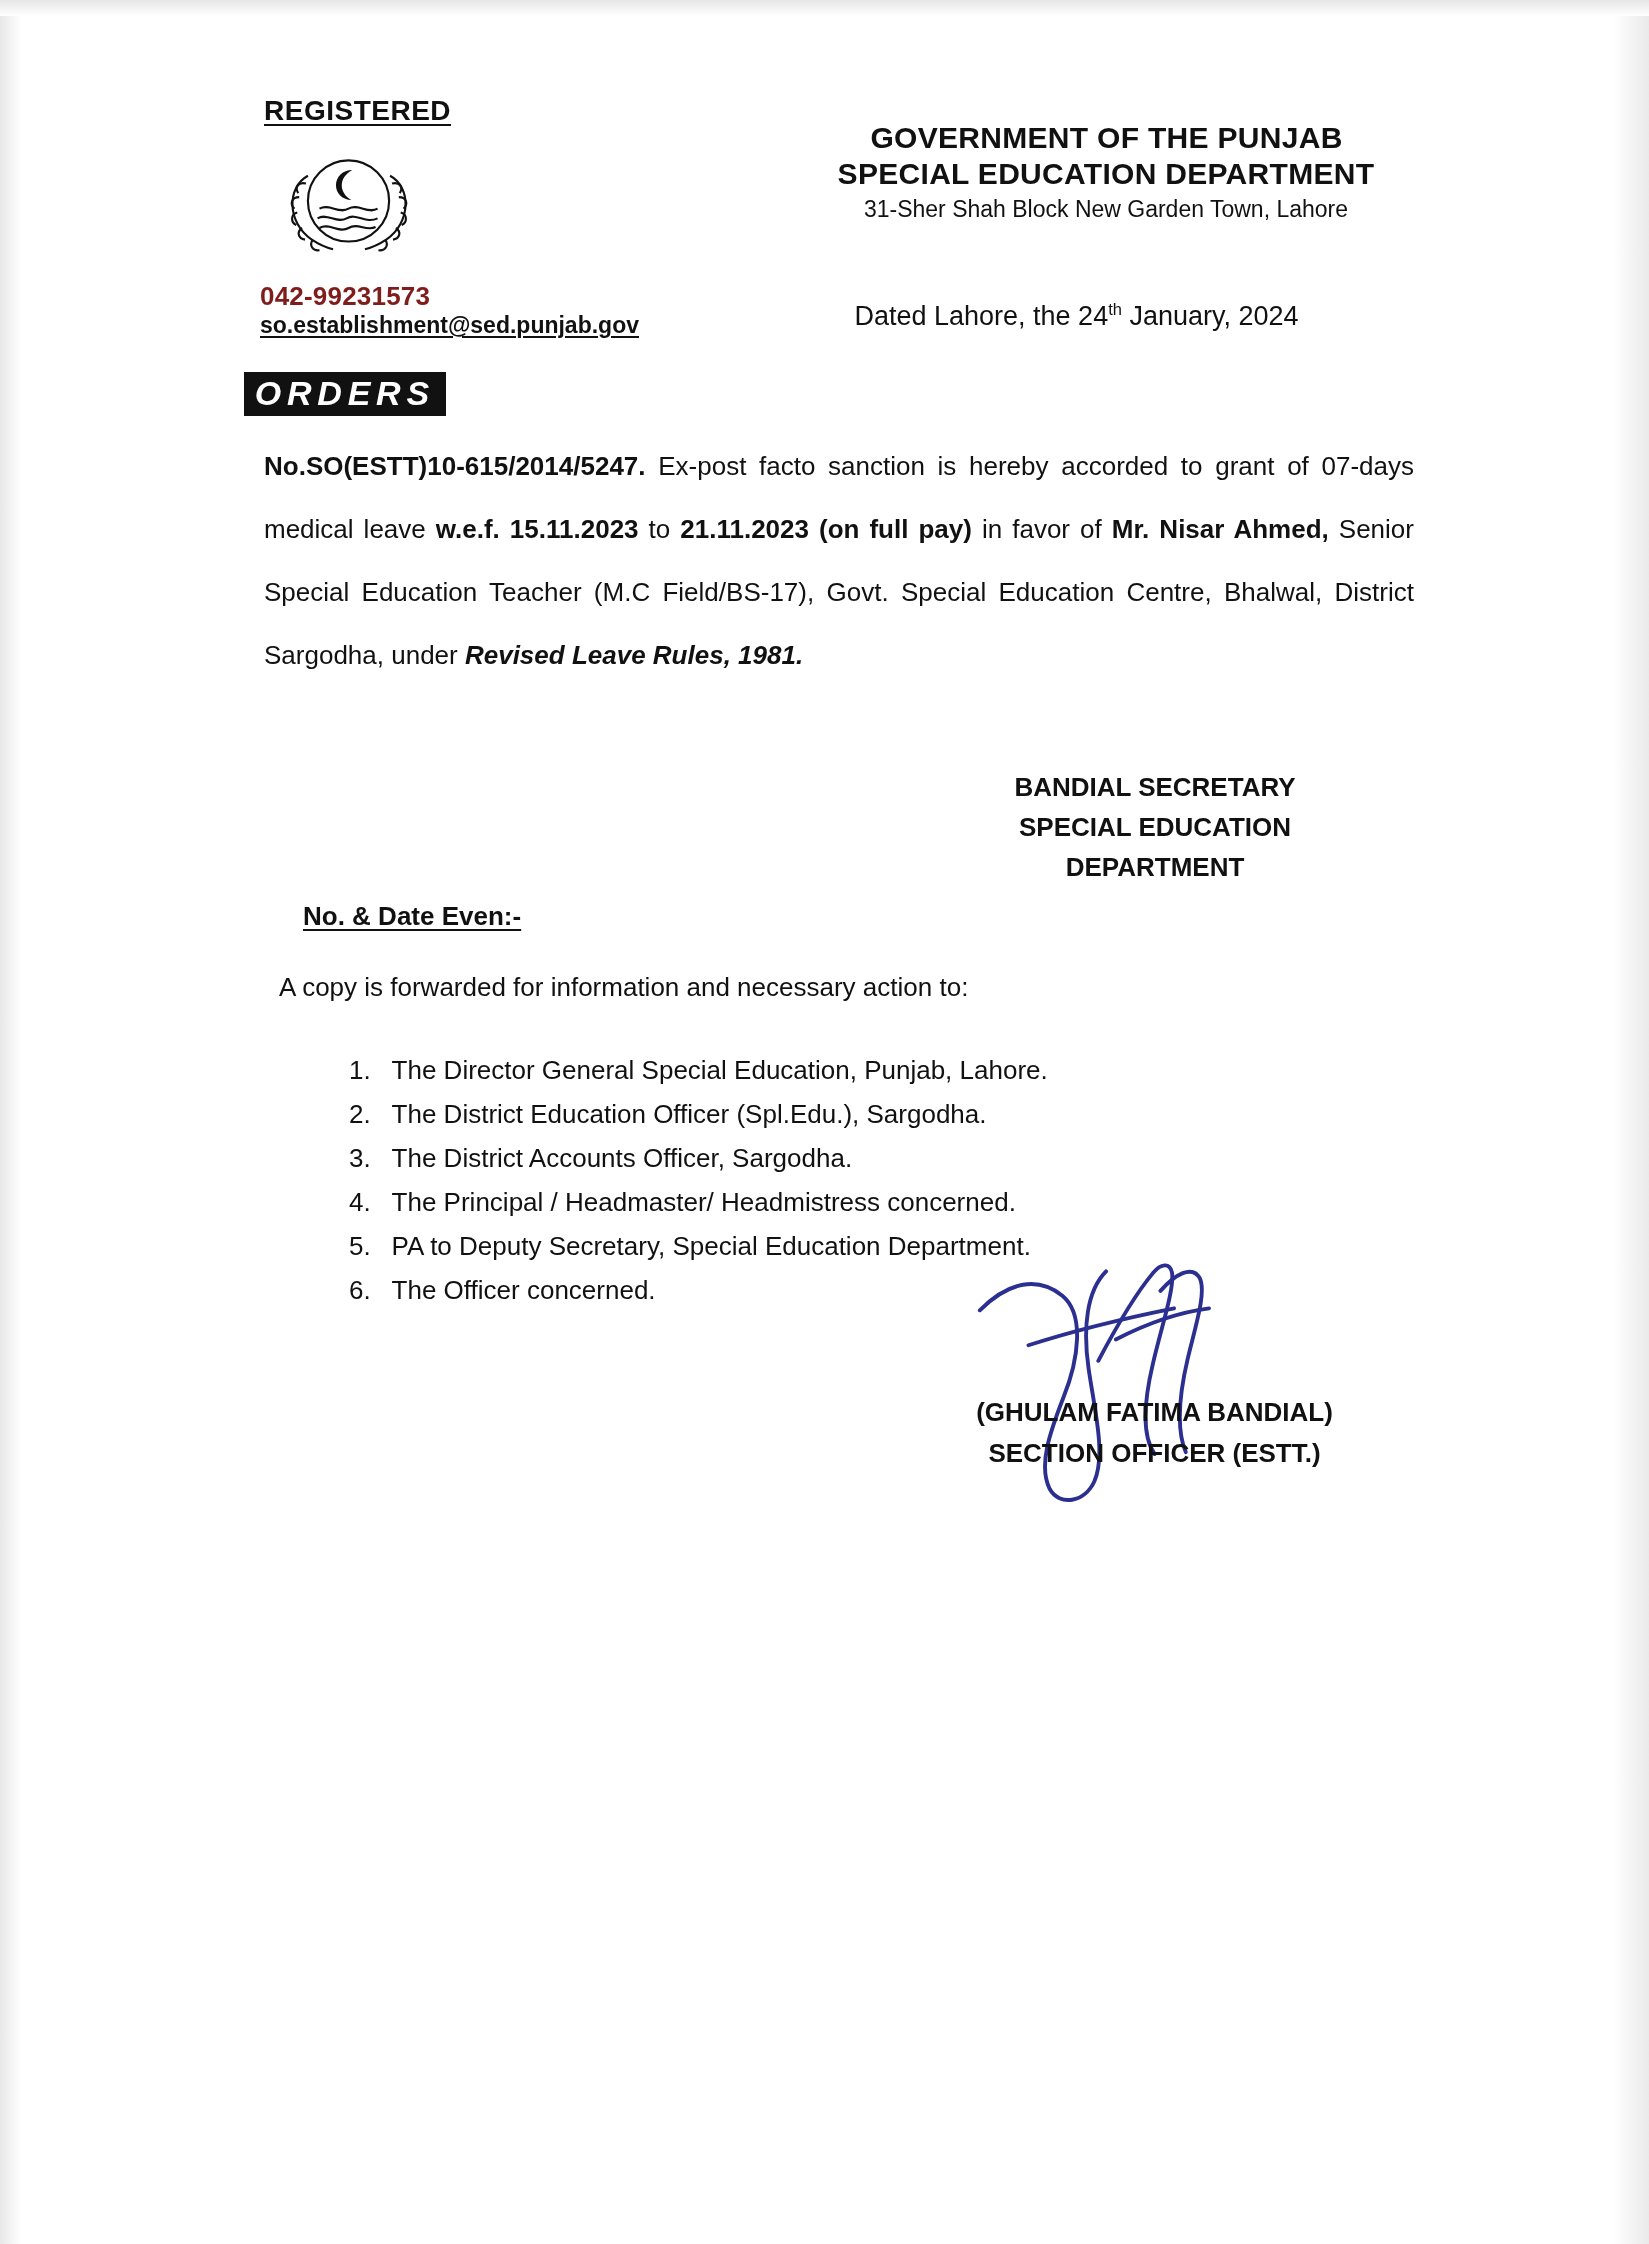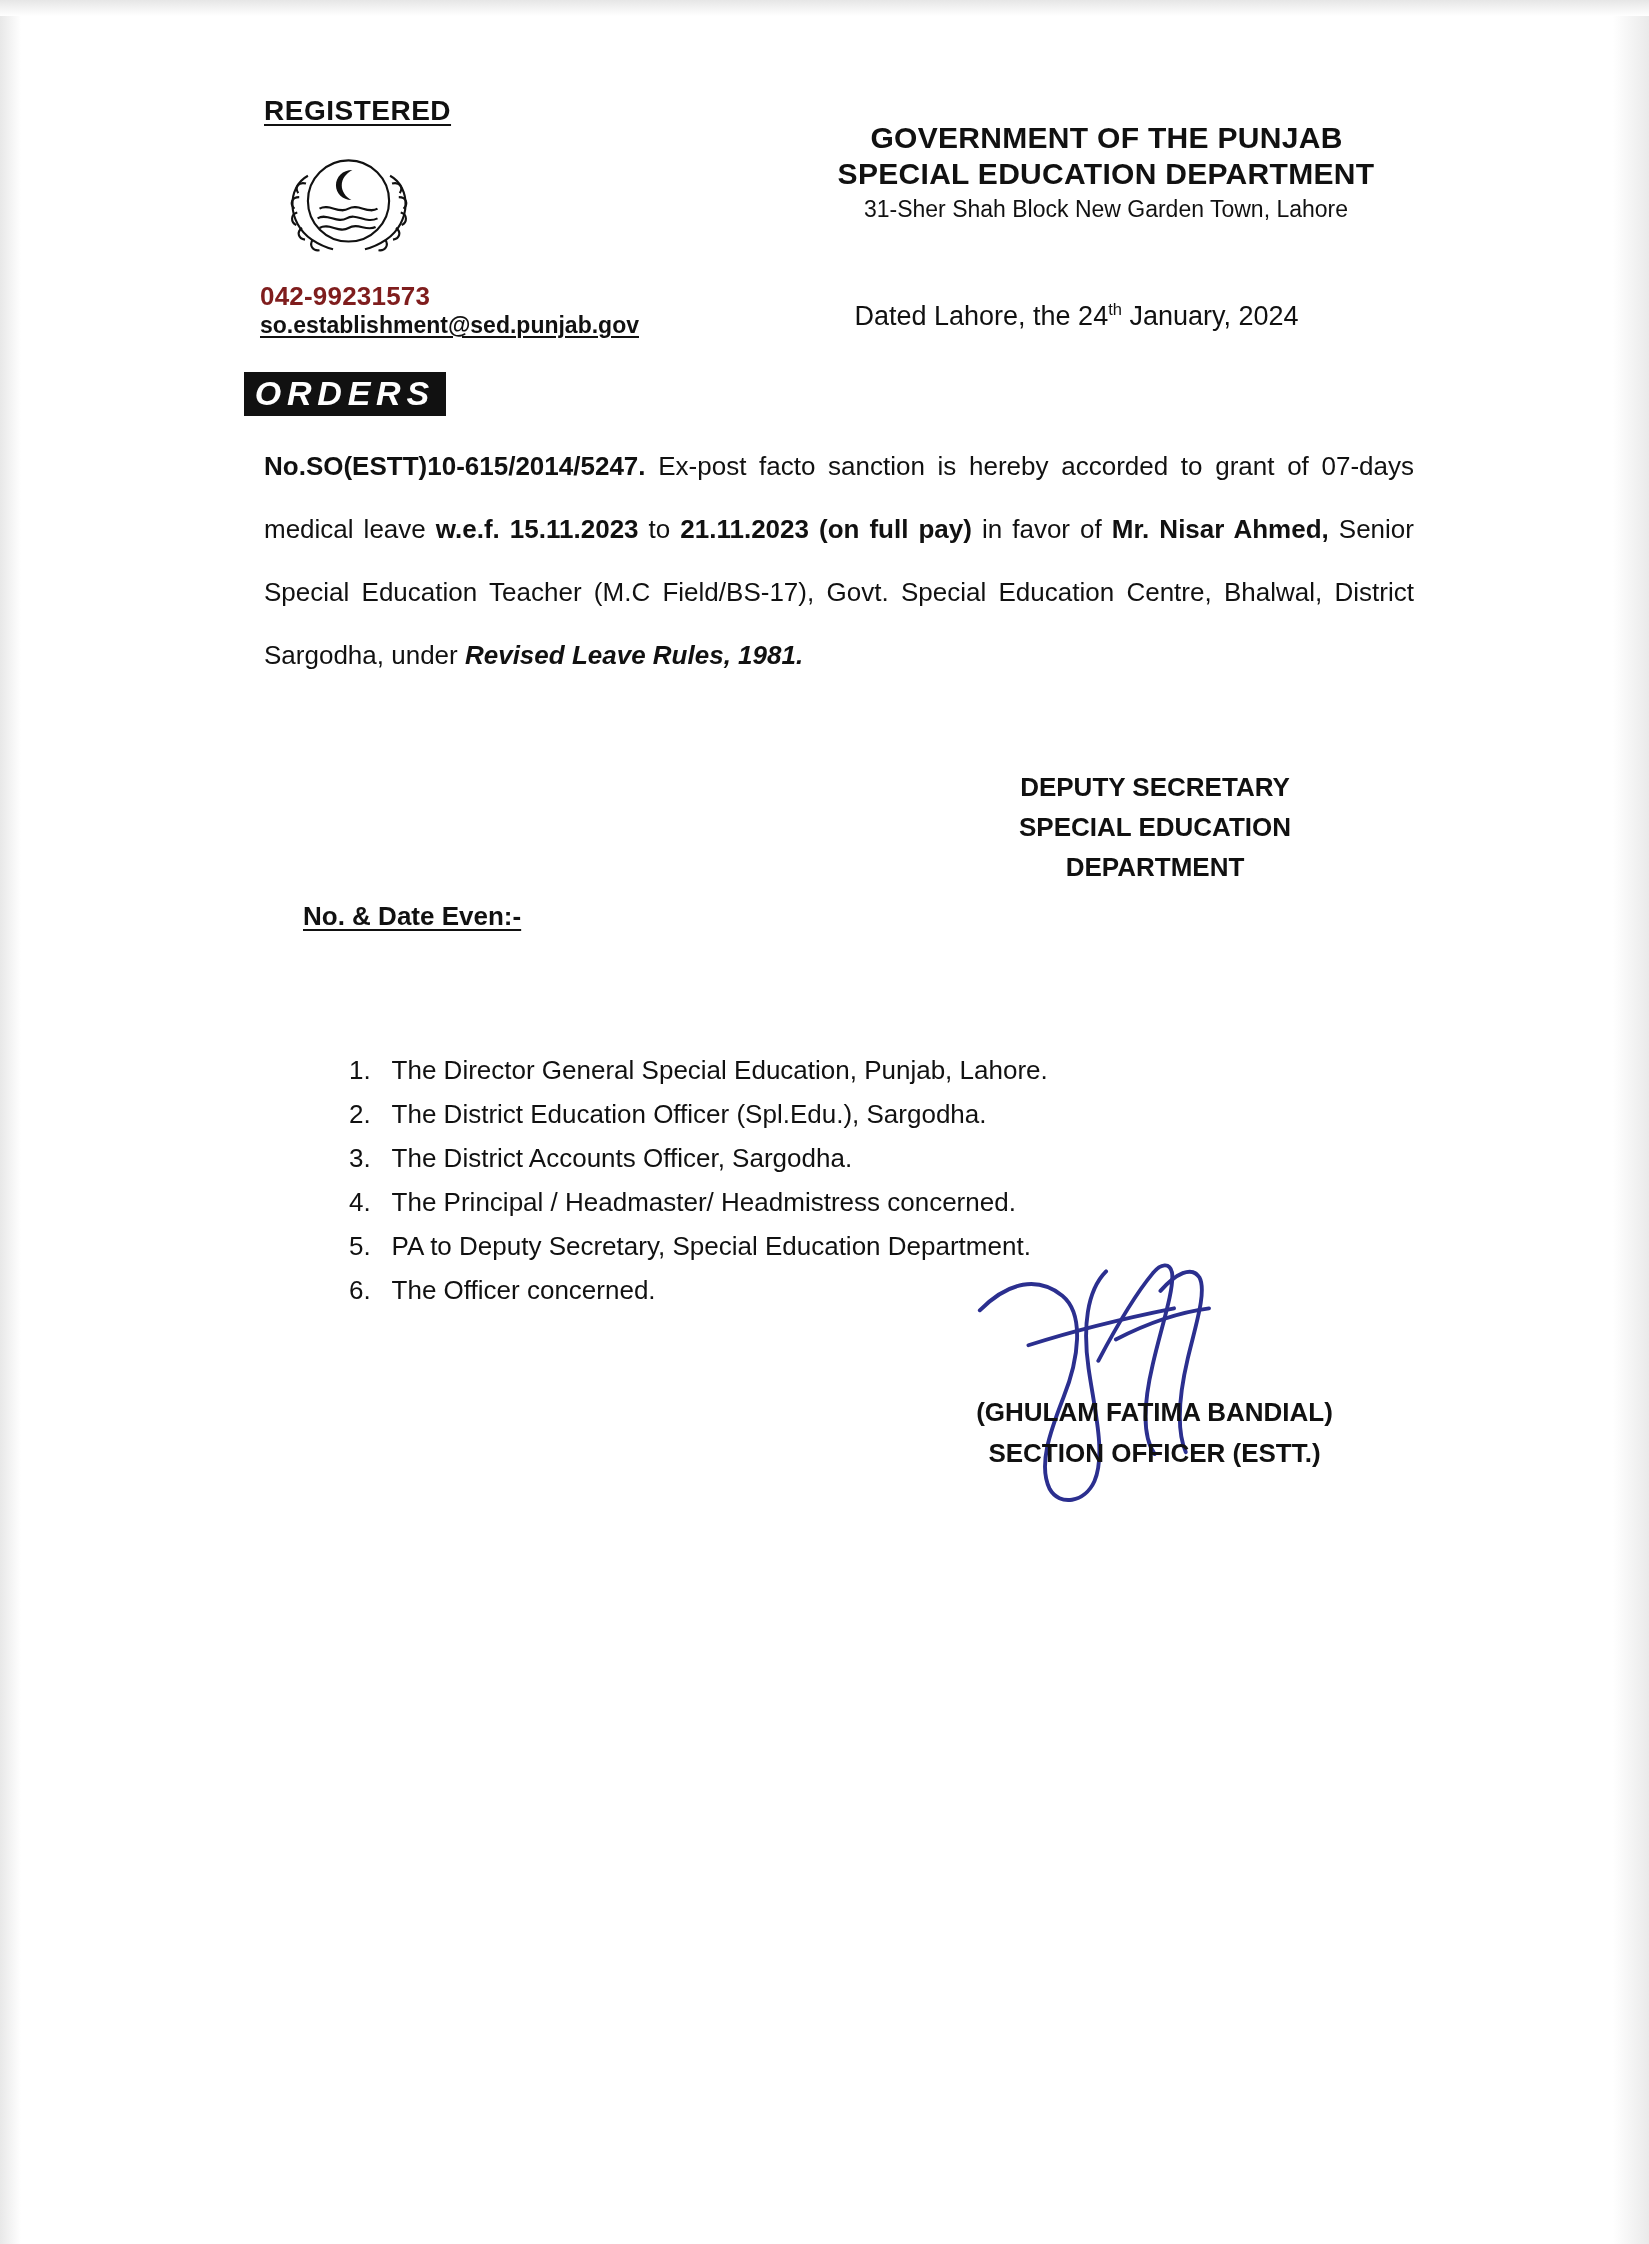--- a/index.html
+++ b/index.html
@@ -275,26 +275,27 @@
     <span>Dated Lahore, the 24</span><sup>th</sup><span> January, 2024</span>
   </div>
 
   <div class="orders-box">ORDERS</div>
 
   <div class="body-text">
     <b>No.SO(ESTT)10-615/2014/5247.</b><span> Ex-post facto sanction is hereby accorded to grant of 07-days medical leave </span><b>w.e.f. 15.11.2023</b><span> to </span><b>21.11.2023 (on full pay)</b><span> in favor of </span><b>Mr. Nisar Ahmed,</b><span> Senior Special Education Teacher (M.C Field/BS-17), Govt. Special Education Centre, Bhalwal, District Sargodha, under </span><i class="bi">Revised Leave Rules, 1981.</i>
   </div>
 
   <div class="sign-block">
-    <div>DEPUTY SECRETARY</div>
+    <div>BANDIAL SECRETARY</div>
     <div>SPECIAL EDUCATION</div>
     <div>DEPARTMENT</div>
   </div>
 
   <div class="no-date-even">No. &amp; Date Even:-</div>
+  <div class="copy-line">A copy is forwarded for information and necessary action to:</div>
 
   <ol class="list">
     <li>The Director General Special Education, Punjab, Lahore.</li>
     <li>The District Education Officer (Spl.Edu.), Sargodha.</li>
     <li>The District Accounts Officer, Sargodha.</li>
     <li>The Principal / Headmaster/ Headmistress concerned.</li>
     <li>PA to Deputy Secretary, Special Education Department.</li>
     <li>The Officer concerned.</li>
   </ol>
 

